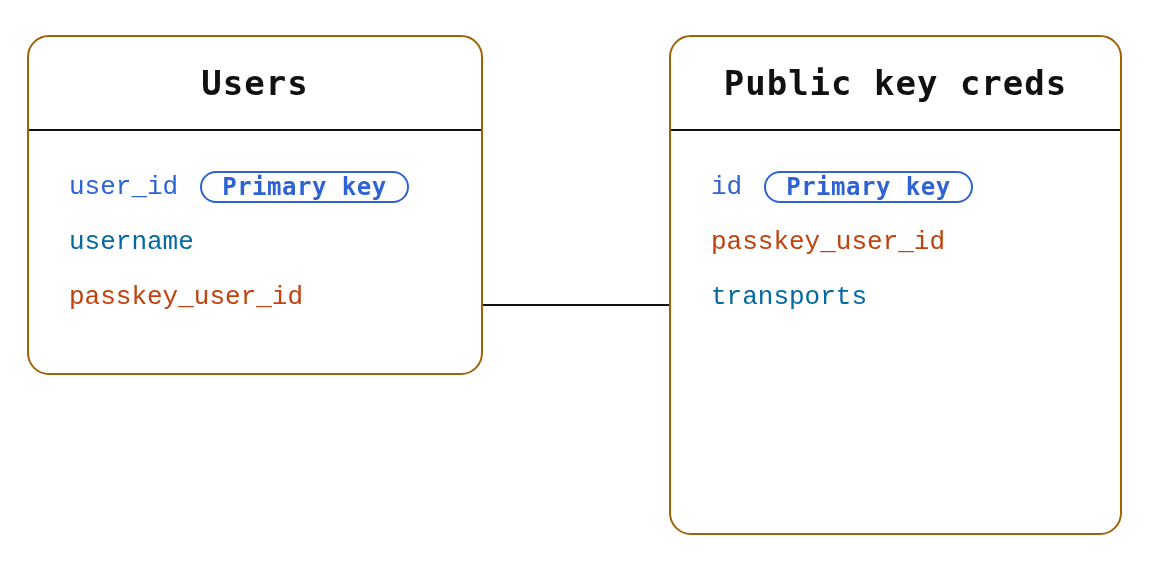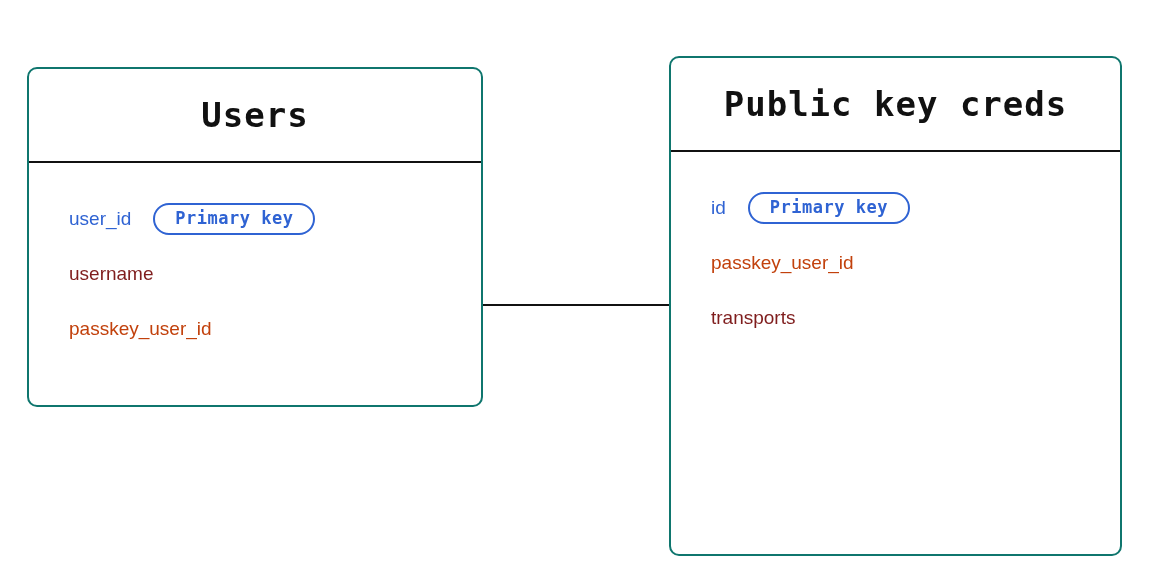--- a/index.html
+++ b/index.html
@@ -21,24 +21,23 @@
     inset: 0;
     width: 1154px;
     height: 572px;
   }
 
   
   .entity {
     position: absolute;
     box-sizing: border-box;
     background: #ffffff;
-    border: 2px solid #0f766e;
-    border-radius: 10px;
+    border: 2px solid #a16207;
+    border-radius: 22px;
     z-index: 2;
-    margin-top: 32px;
   }
 
   .entity-header {
     box-sizing: border-box;
     height: 94px;
     display: flex;
     align-items: center;
     justify-content: center;
     border-bottom: 2px solid #111111;
   }
@@ -58,47 +57,47 @@
 
   .field-row {
     height: 55px;
     display: flex;
     align-items: center;
     padding-left: 40px;
     box-sizing: border-box;
   }
 
   .field-name {
-    font-family: Liberation Sans, sans-serif;
-    font-size: 19px;
+    font-family: Liberation Mono, monospace;
+    font-size: 26px;
     line-height: 1;
     color: #111111;
     white-space: nowrap;
   }
   .field-name.is-pk   { color: #2f63d3; }
   .field-name.is-fk   { color: #c2410c; }
-  .field-name.is-plain{ color: #7f1d1d; }
+  .field-name.is-plain{ color: #0369a1; }
 
   
   .badge-pk {
     margin-left: 22px;
     display: inline-flex;
     align-items: center;
     justify-content: center;
     box-sizing: border-box;
     height: 32px;
     padding: 0 20px;
     border: 2px solid #2f63d3;
     border-radius: 16px;
     background: #ffffff;
   }
   .badge-pk-label {
     font-family: "DejaVu Sans Mono", "Liberation Mono", monospace;
     font-weight: 700;
-    font-size: 17px;
+    font-size: 24px;
     letter-spacing: 0.5px;
     color: #2f63d3;
     white-space: nowrap;
     line-height: 1;
   }
 
   
   .relation-line {
     position: absolute;
     background: #111111;
@@ -132,21 +131,21 @@
         <span class="field-name is-plain">username</span>
       </div>
 
       <div class="field-row">
         <span class="field-name is-fk">passkey_user_id</span>
       </div>
 
     </div>
   </div>
 
-  <div class="entity" style="left:669px; top:24px; width:453px; height:500px;">
+  <div class="entity" style="left:669px; top:35px; width:453px; height:500px;">
 
     <div class="entity-header">
       <span class="entity-title">Public key creds</span>
     </div>
 
     <div class="entity-fields">
 
       <div class="field-row">
         <span class="field-name is-pk">id</span>
         <span class="badge-pk">

